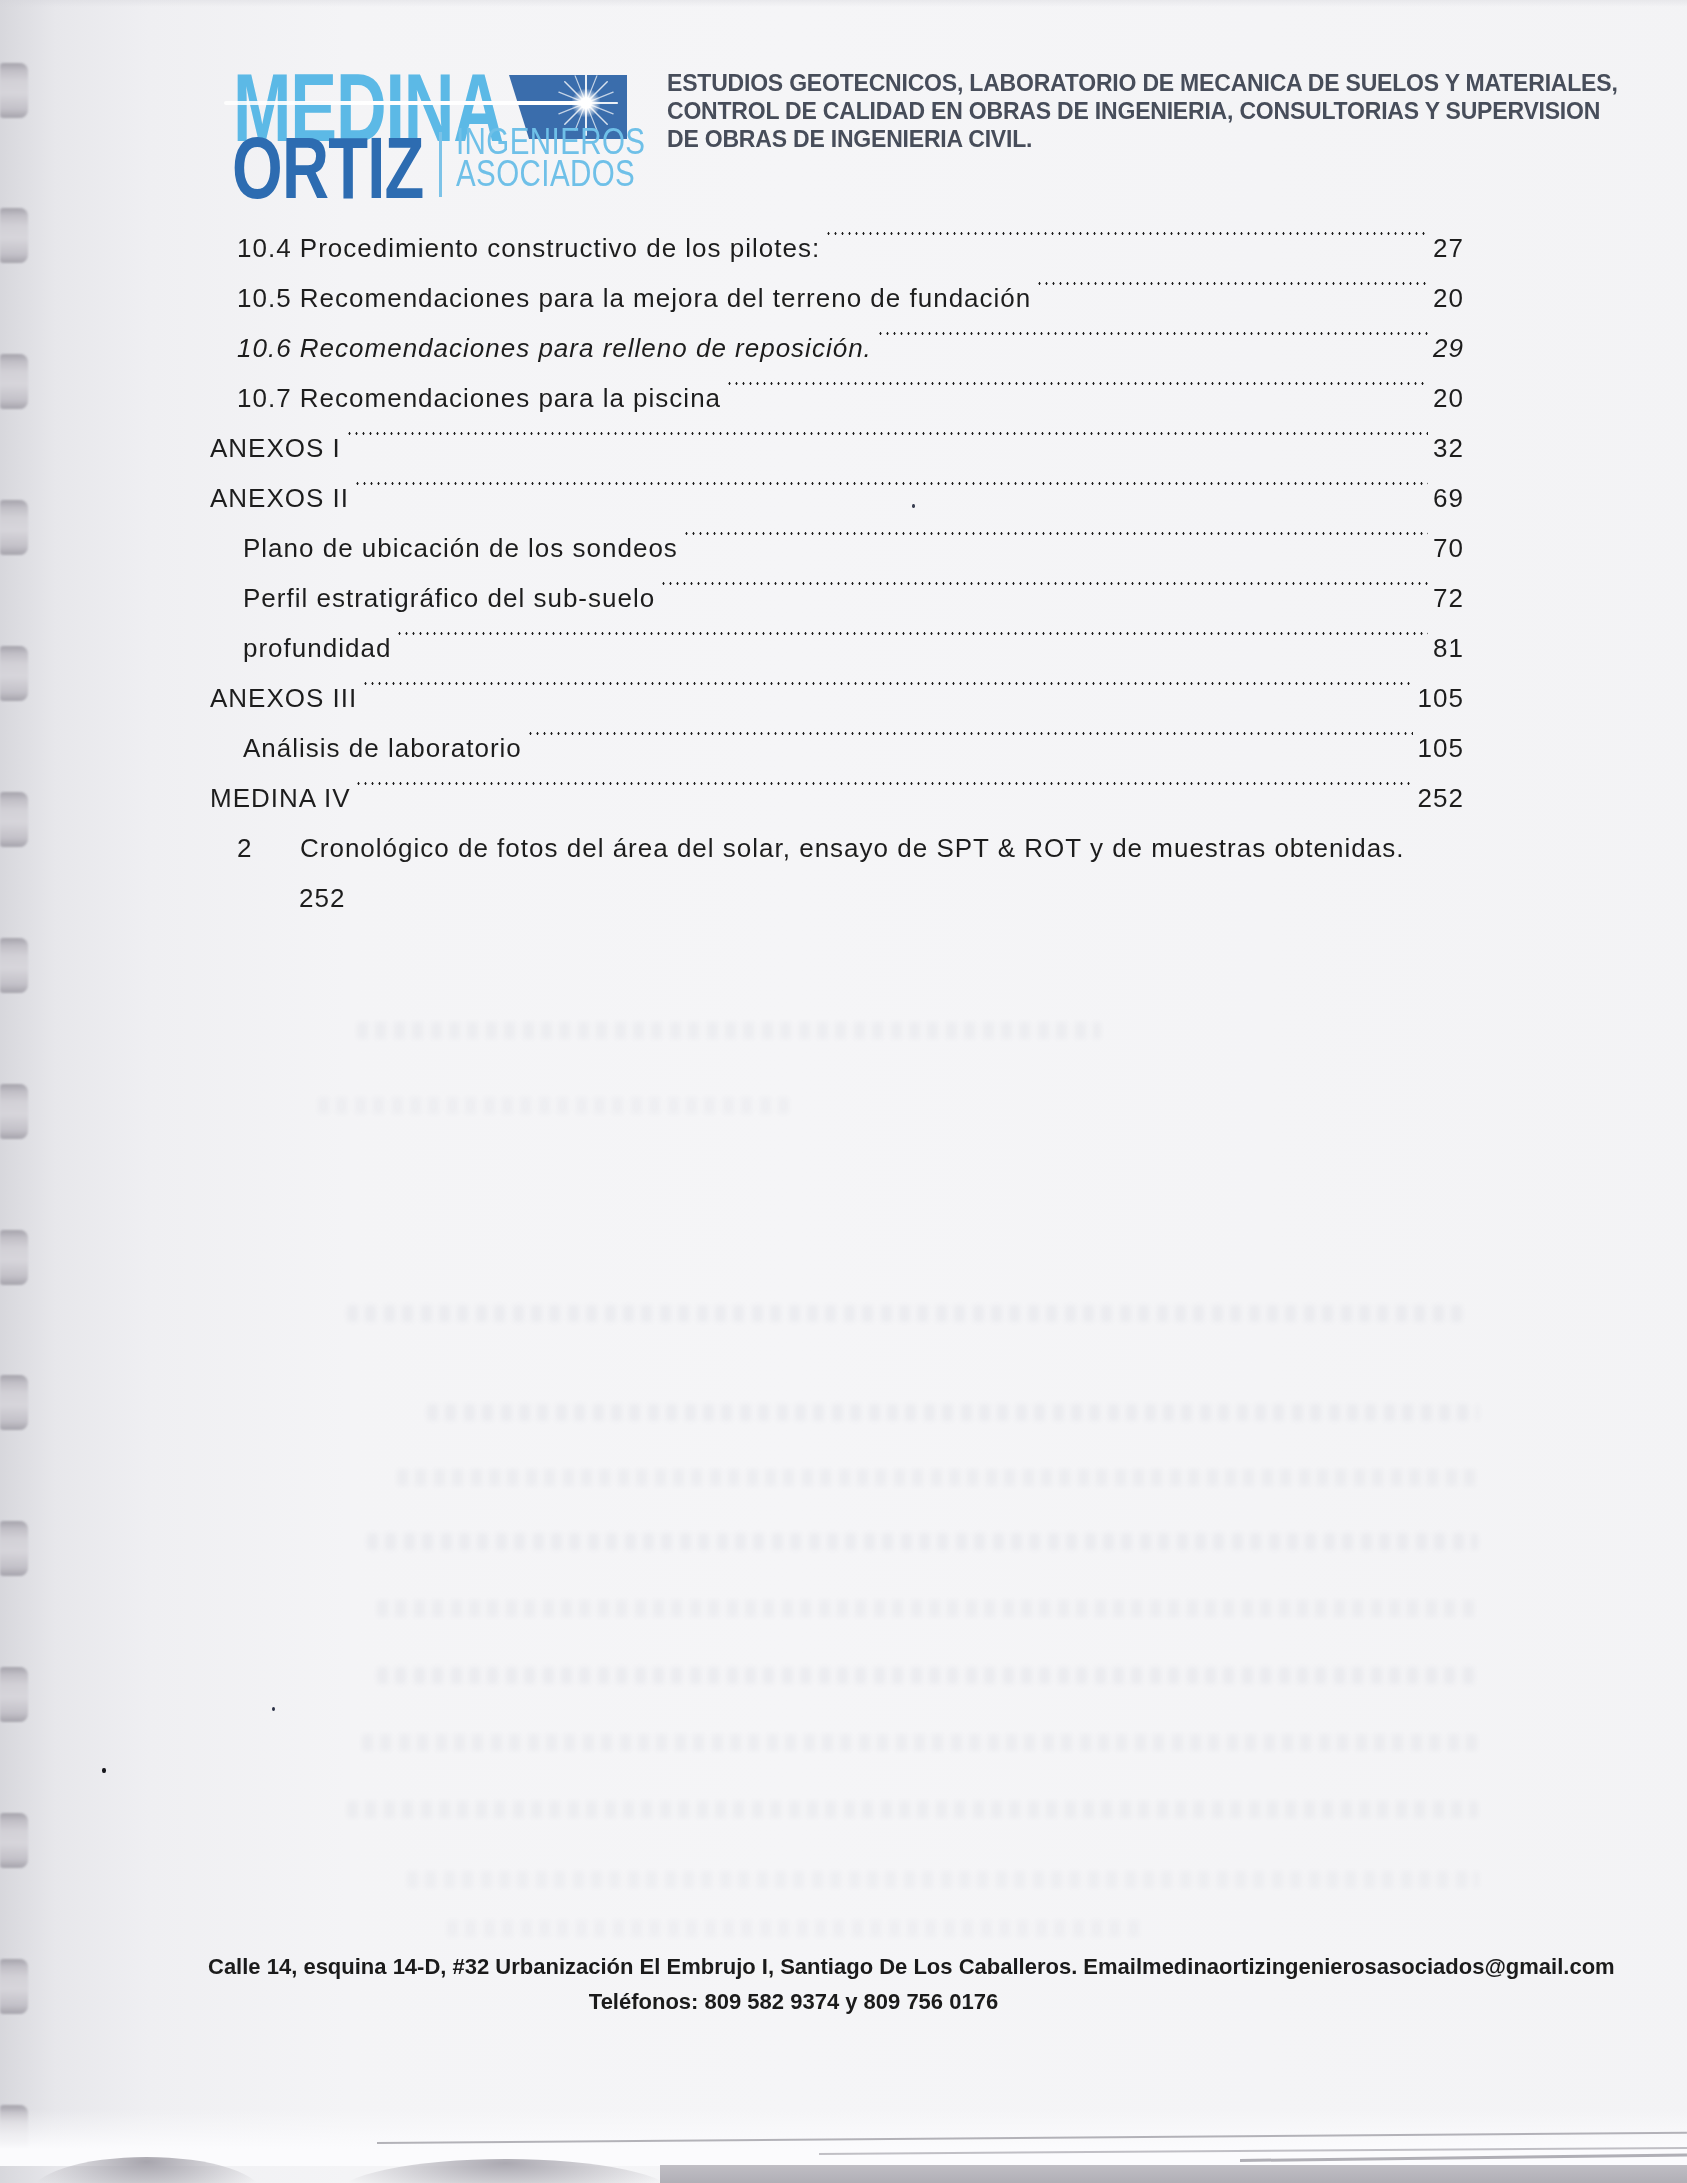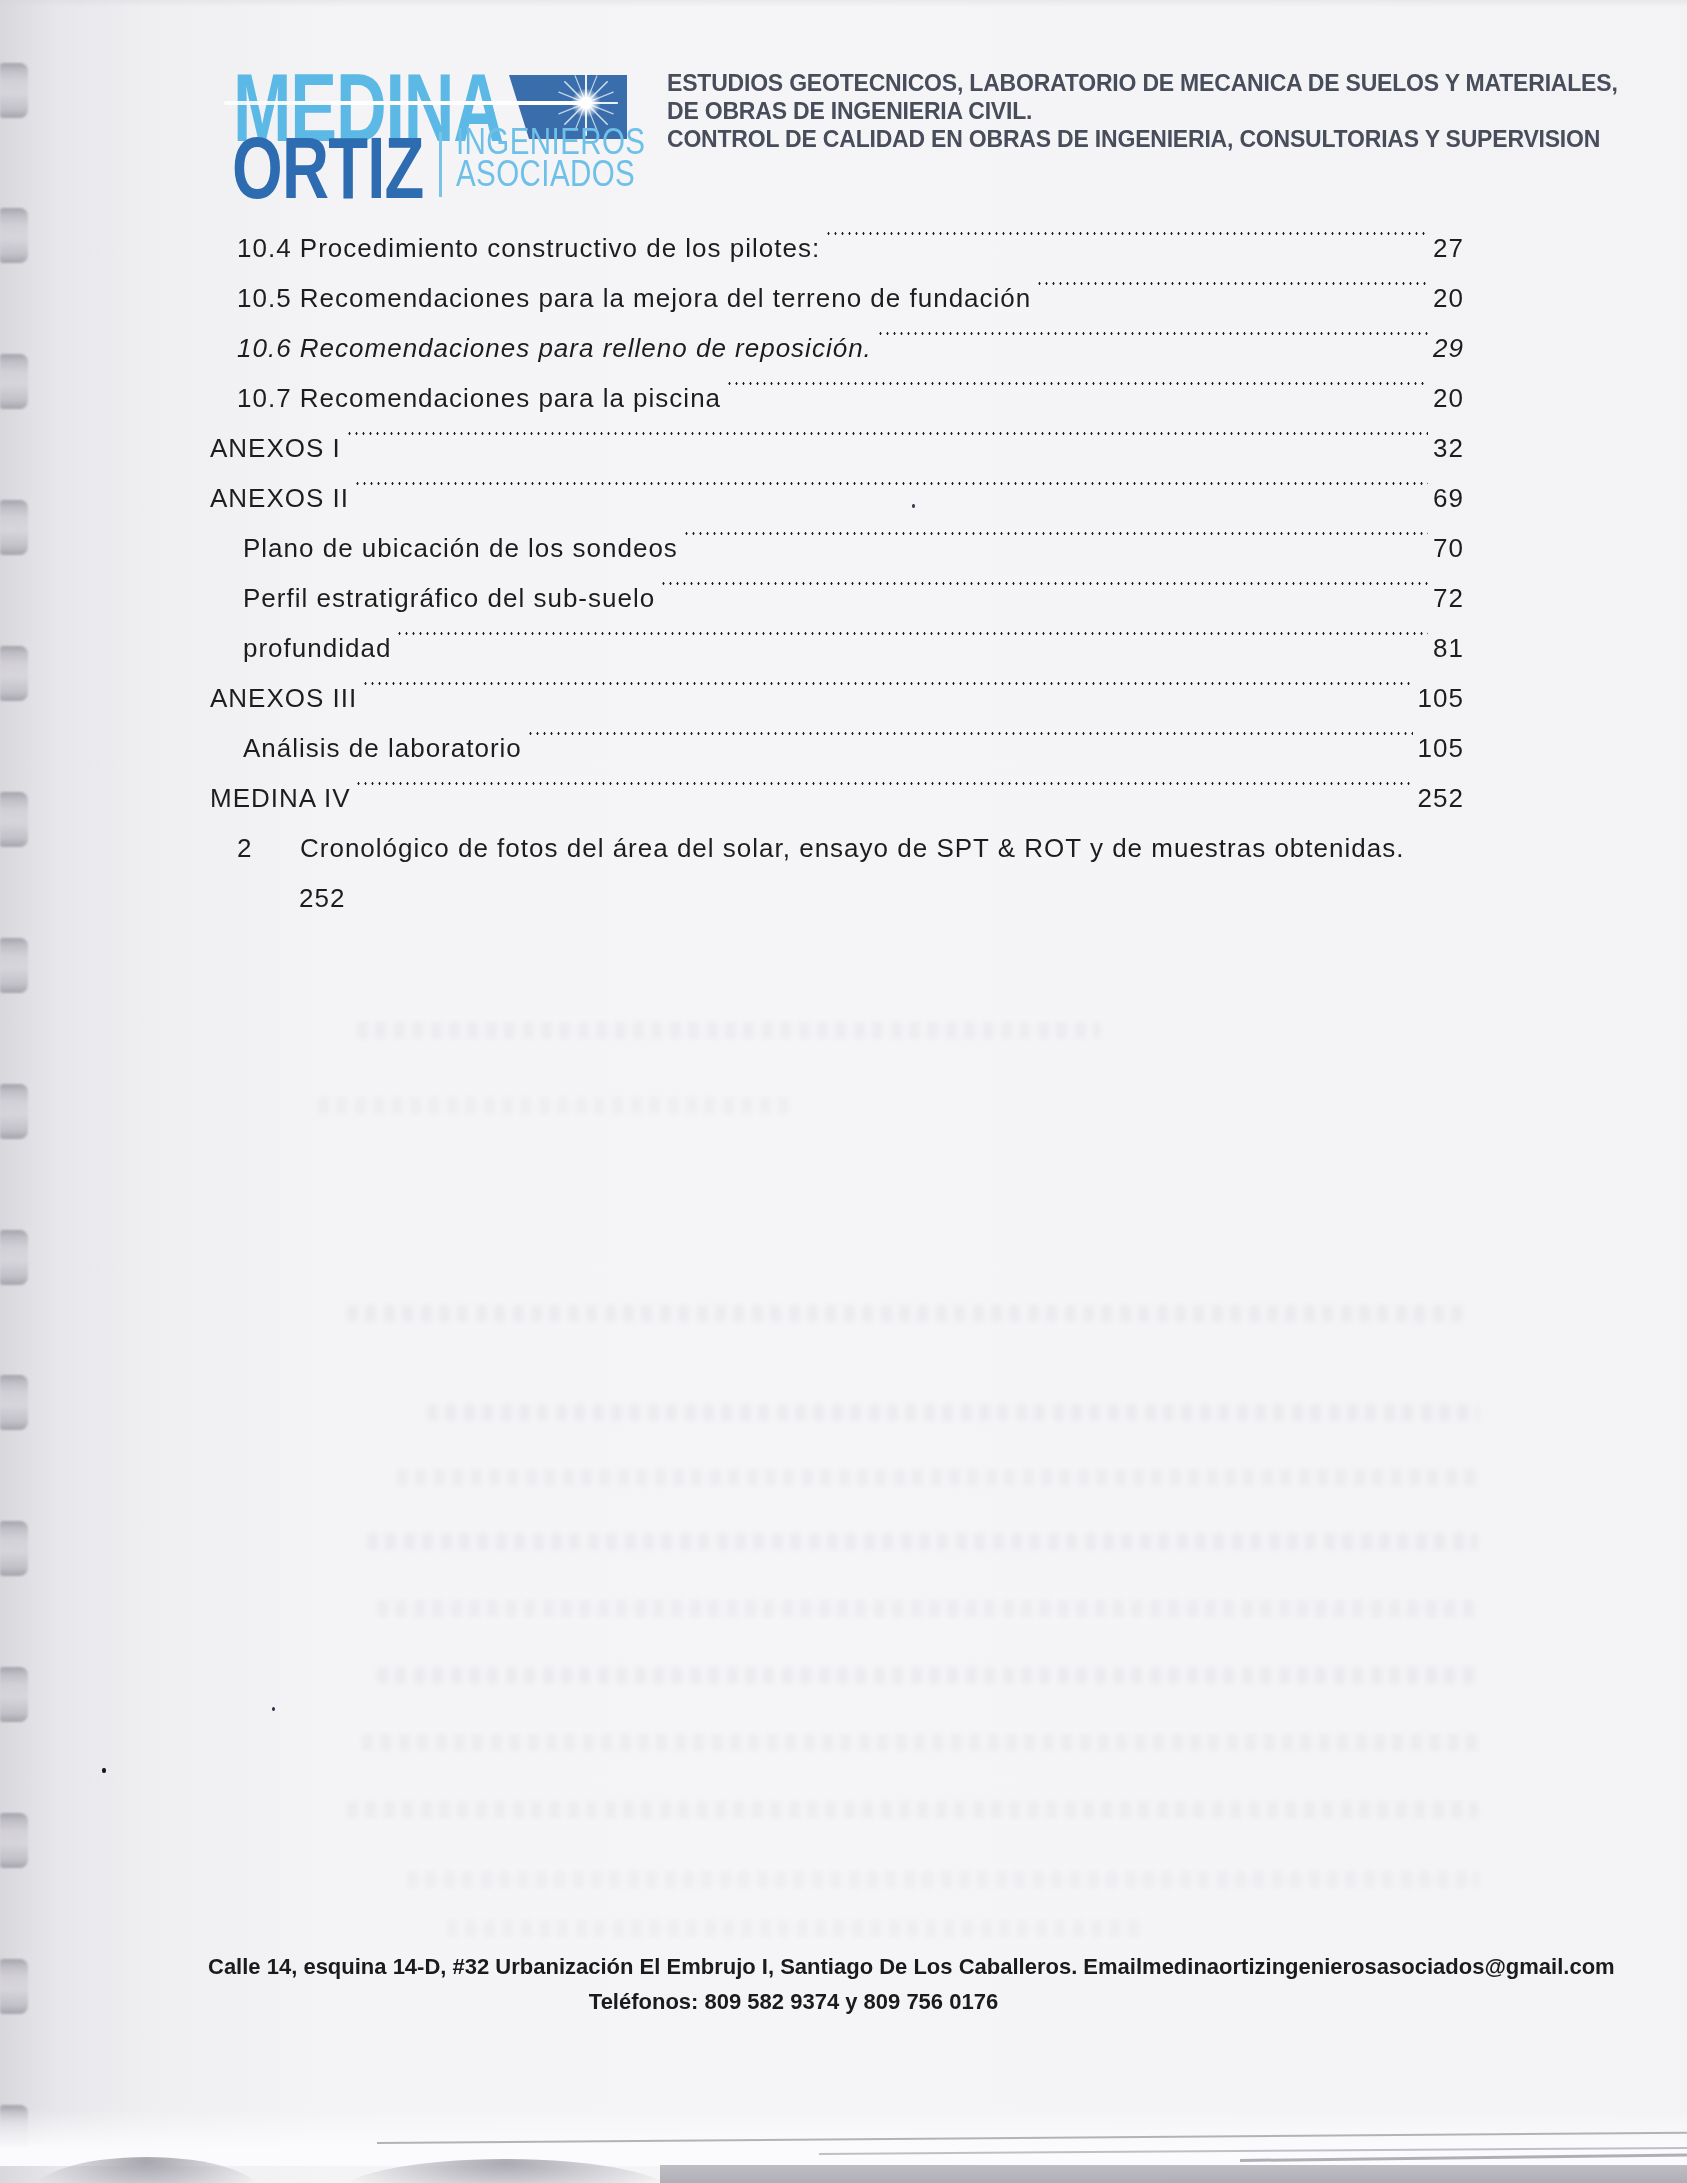--- a/index.html
+++ b/index.html
@@ -136,22 +136,22 @@
       </svg>
     </div>
     <div class="logo-ray"></div>
     <div class="logo-divider" style="background:#7cc3e8"></div>
     <div class="logo-tagline" style="color:#6fc0e8">
       <div>INGENIEROS</div>
       <div>ASOCIADOS</div>
     </div>
     <div class="services" style="color:#474d5a">
       <div>ESTUDIOS GEOTECNICOS, LABORATORIO DE MECANICA DE SUELOS Y MATERIALES,</div>
+      <div>CONTROL DE CALIDAD EN OBRAS DE INGENIERIA, CONSULTORIAS Y SUPERVISION</div>
       <div>DE OBRAS DE INGENIERIA CIVIL.</div>
-      <div>CONTROL DE CALIDAD EN OBRAS DE INGENIERIA, CONSULTORIAS Y SUPERVISION</div>
     </div>
   </header>
 
   <main class="toc" id="toc">
     <div class="toc-row entry">
 
       <span class="toc-label">10.4 Procedimiento constructivo de los pilotes:</span>
       <span class="toc-dots"></span>
       <span class="toc-page">27</span>
     </div>

